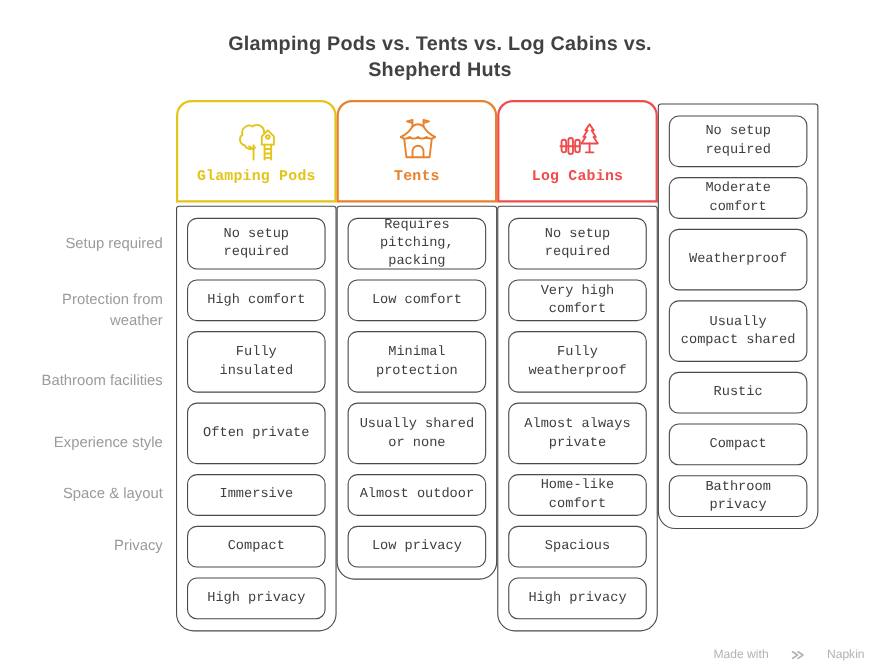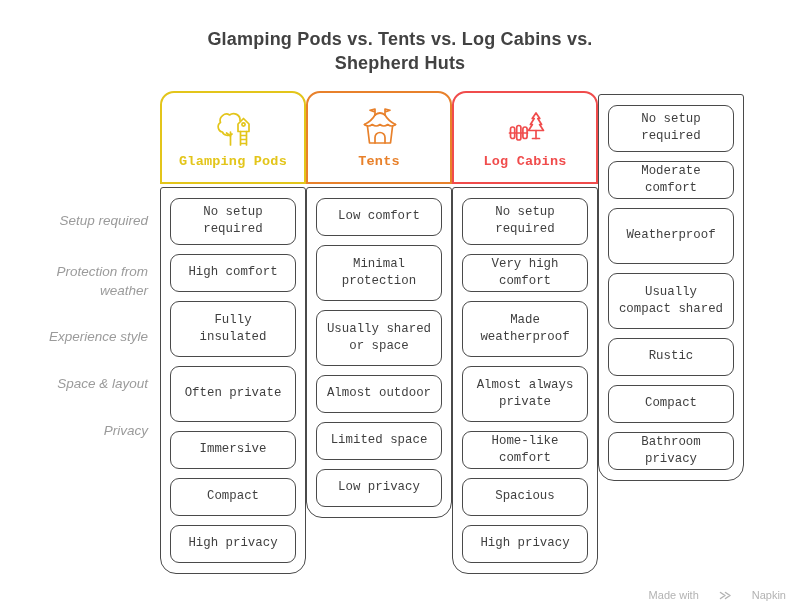--- a/index.html
+++ b/index.html
@@ -39,21 +39,20 @@
   }
   .row-label {
     display: flex;
     align-items: center;
     justify-content: flex-end;
     text-align: right;
     color: #9b9b9b;
     font-size: 13.5px;
     line-height: 1.4;
     padding-left: 10px;
-    font-style: italic;
   }
   .cols-wrap {
     display: flex;
     margin-left: 12px;
     font-family: Liberation Mono, monospace;
   }
   .column {
     width: 146px;
     display: flex;
     flex-direction: column;
@@ -126,20 +125,21 @@
 
 <div class="canvas">
 
   <h1 class="page-title">Glamping Pods vs. Tents vs. Log Cabins vs. Shepherd Huts</h1>
 
   <div class="layout">
 
     <div class="labels-col">
       <div class="row-label rh0">Setup required</div>
       <div class="row-label rh2">Protection from weather</div>
+      <div class="row-label rh3">Bathroom facilities</div>
       <div class="row-label rh4">Experience style</div>
       <div class="row-label rh5">Space &amp; layout</div>
       <div class="row-label rh6">Privacy</div>
     </div>
 
     <div class="cols-wrap">
 
       <div class="column">
         <div class="header-card" style="--accent: #E3C51A;">
           <span class="icon">
@@ -175,25 +175,25 @@
               <path d="M18 10 C 15.5 14.5 11.5 17.5 7.5 19.5"></path>
               <path d="M28 10 C 30.5 14.5 34.5 17.5 38.5 19.5"></path>
               <path d="M7.5 19.5 q 3.9 3 7.8 0 q 3.9 3 7.7 0 q 3.9 3 7.7 0 q 3.9 3 7.8 0"></path>
               <path d="M10.5 21.5 L 12.5 38 H 33.5 L 35.5 21.5"></path>
               <path d="M18 38 v -5.5 a 5 5 0 0 1 10 0 V 38"></path>
             </svg>
           </span>
           <span class="header-label">Tents</span>
         </div>
         <div class="body-card">
+          <div class="cell rh0">Requires pitching, packing</div>
           <div class="cell rh1">Low comfort</div>
           <div class="cell rh2">Minimal protection</div>
-          <div class="cell rh3">Usually shared or space</div>
+          <div class="cell rh3">Usually shared or none</div>
           <div class="cell rh4">Almost outdoor</div>
-          <div class="cell rh5">Limited space</div>
           <div class="cell rh6">Low privacy</div>
         </div>
       </div>
 
       <div class="column">
         <div class="header-card" style="--accent: #F04C4C;">
           <span class="icon">
             <svg width="44" height="44" viewBox="0 0 44 44" fill="none" stroke="currentColor" stroke-width="1.7" stroke-linecap="round" stroke-linejoin="round">
               <rect x="7.5" y="22" width="4.2" height="11.5" rx="2.1"></rect>
               <rect x="13.7" y="20.5" width="4.2" height="14.5" rx="2.1"></rect>
@@ -202,21 +202,21 @@
               <path d="M33 8 L 36.8 13.5 H 34.8 L 38.6 19.5 H 36.6 L 40.5 25.5 H 25.5 L 29.4 19.5 H 27.4 L 31.2 13.5 H 29.2 Z"></path>
               <path d="M33 25.5 V 33.5"></path>
               <path d="M29.5 33.5 h 7"></path>
             </svg>
           </span>
           <span class="header-label">Log Cabins</span>
         </div>
         <div class="body-card">
           <div class="cell rh0">No setup required</div>
           <div class="cell rh1">Very high comfort</div>
-          <div class="cell rh2">Made weatherproof</div>
+          <div class="cell rh2">Fully weatherproof</div>
           <div class="cell rh3">Almost always private</div>
           <div class="cell rh4">Home-like comfort</div>
           <div class="cell rh5">Spacious</div>
           <div class="cell rh6">High privacy</div>
         </div>
       </div>
 
       <div class="column">
         <div class="body-card">
           <div class="cell rh0">No setup required</div>

